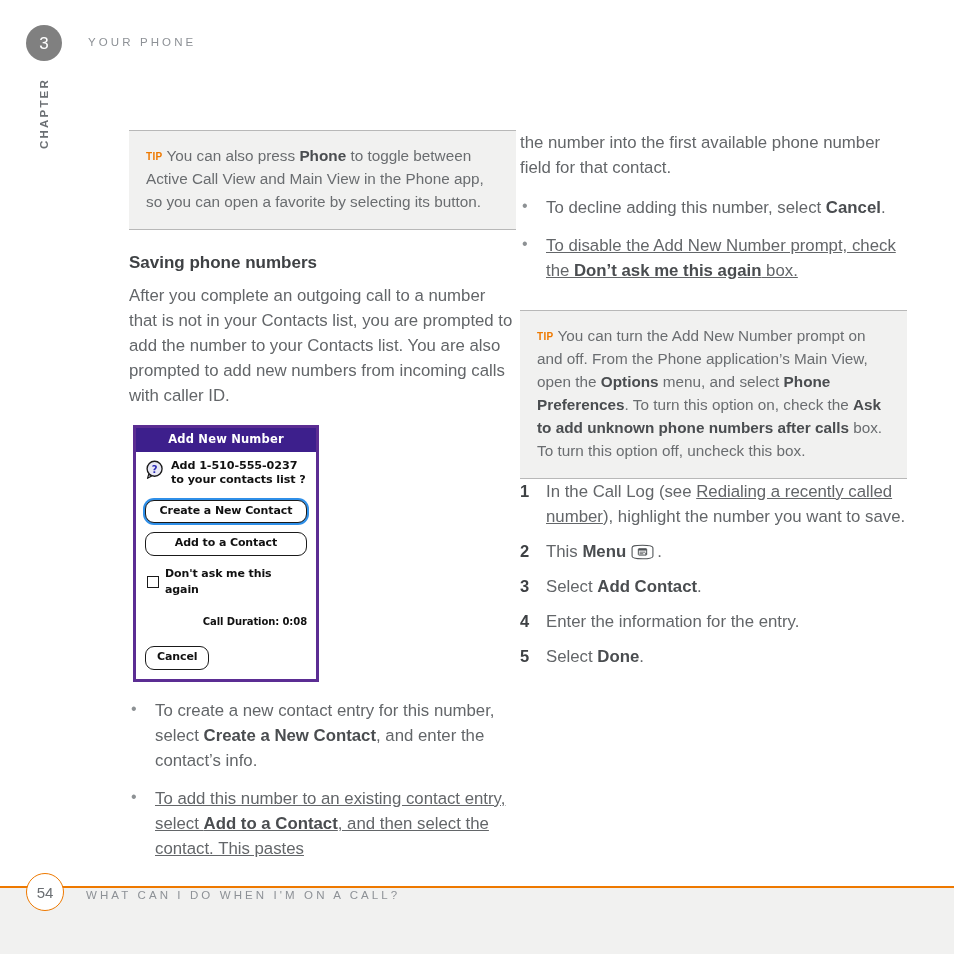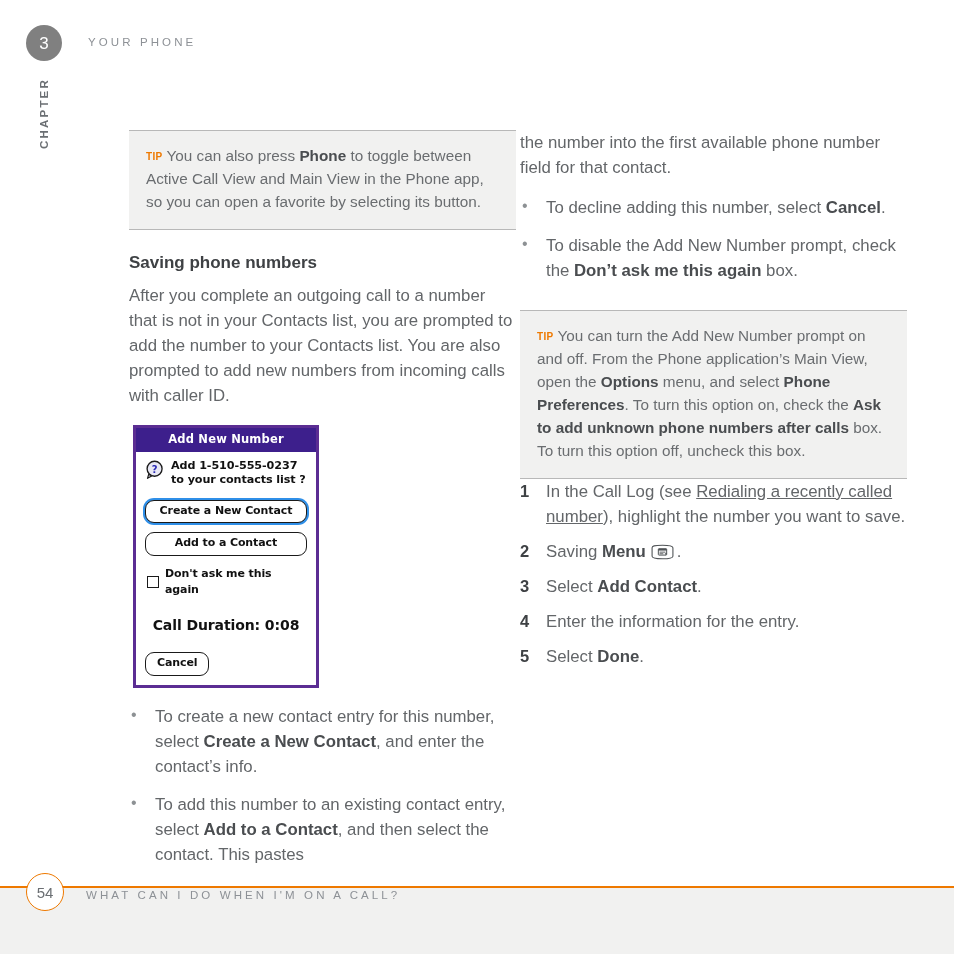--- a/index.html
+++ b/index.html
@@ -125,21 +125,21 @@
     list-style: none;
     margin: 0;
     padding: 0;
   }
   ul.bullets > li {
     position: relative;
     padding-left: 26px;
     margin-bottom: 13px;
     color: #636669;
   }
-  ul.bullets > li:last-child { margin-bottom: 0; }
+  ul.bullets > li:last-child { margin-bottom: 0; text-decoration: underline; }
   ul.bullets > li::before {
     content: "•";
     position: absolute;
     left: 2px;
     top: -1px;
     color: #8d9194;
     font-size: 16px;
   }
 
   
@@ -250,22 +250,22 @@
     background: #ffffff;
     flex: 0 0 auto;
   }
   .shot-check .lbl {
     font-size: 11px;
     font-weight: 700;
     color: #111111;
     letter-spacing: -0.1px;
   }
   .shot-duration {
-    text-align: center;
-    font-size: 14px;
+    text-align: right;
+    font-size: 10px;
     font-weight: 700;
     color: #111111;
     margin: 0 0 12px 0;
     letter-spacing: -0.1px;
   }
   .shot-cancel {
     display: inline-block;
     border: 1.5px solid #1a1a1a;
     border-radius: 9px;
     font-size: 11px;
@@ -392,21 +392,21 @@
     </div>
 
 
     <ol class="steps">
       <li>
         <span class="stepnum">1</span>
         <span class="rich"><span>In the Call Log (see </span><span class="xref">Redialing a recently called number</span><span>), highlight the number you want to save.</span></span>
       </li>
       <li>
         <span class="stepnum">2</span>
-        <span class="rich"><span>Saving </span><span style="font-weight: 700; color: rgb(74, 77, 80);">Menu</span><svg class="menu-key" viewBox="0 0 30 19">
+        <span class="rich"><span>This </span><span style="font-weight: 700; color: rgb(74, 77, 80);">Menu</span><svg class="menu-key" viewBox="0 0 30 19">
               <path d="M2.5 4.5 C2.5 2.4 4.6 1.4 15 1.4 C25.4 1.4 27.5 2.4 27.5 4.5 L27.5 14.5 C27.5 16.6 25.4 17.6 15 17.6 C4.6 17.6 2.5 16.6 2.5 14.5 Z" fill="#ffffff" stroke="#4f5356" stroke-width="1.3"></path>
               <rect x="10" y="5.6" width="10" height="7.6" rx="0.8" fill="none" stroke="#4f5356" stroke-width="1.2"></rect>
               <rect x="10" y="5.6" width="10" height="2.2" fill="#4f5356"></rect>
               <rect x="11.4" y="9.1" width="7.2" height="1.1" fill="#4f5356"></rect>
               <rect x="11.4" y="11.1" width="4.6" height="1.1" fill="#4f5356"></rect>
               <path d="M17.6 11.1 L20.6 11.1 L19.1 13.4 Z" fill="#4f5356"></path>
             </svg><span>.</span></span>
       </li>
       <li>
         <span class="stepnum">3</span>

